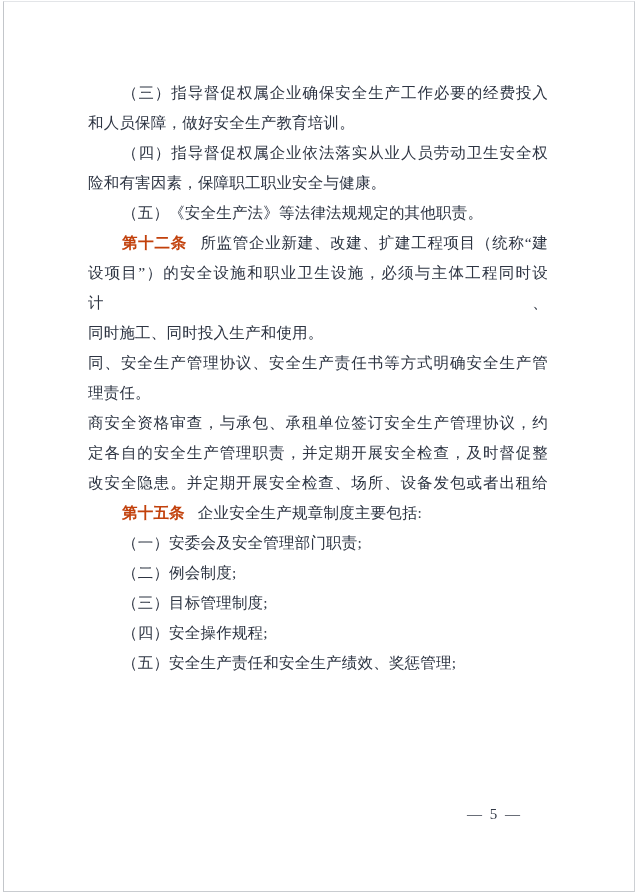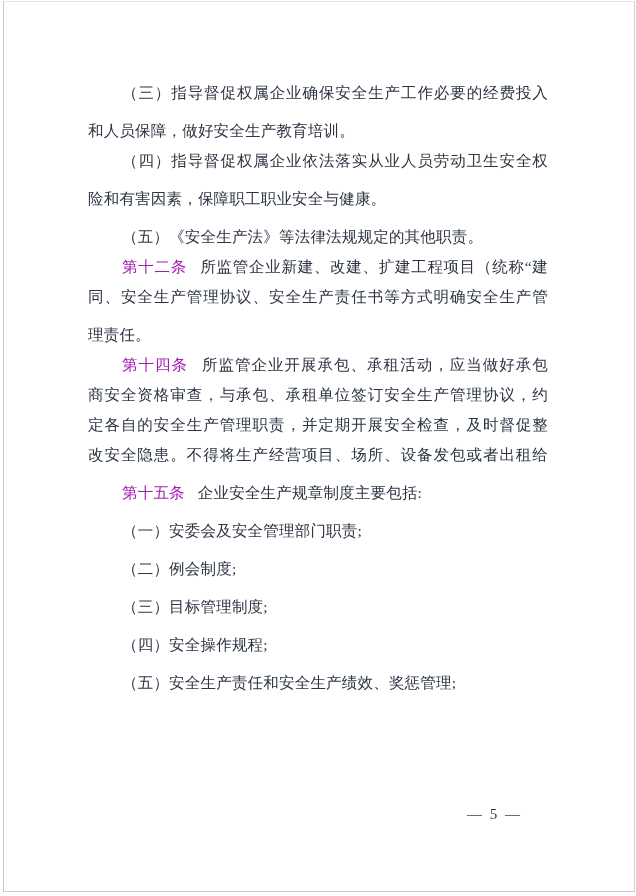--- a/index.html
+++ b/index.html
@@ -46,25 +46,24 @@
     text-align: justify;
     text-align-last: justify;
     white-space: normal;
     letter-spacing: 0.2px;
   }
   .line.para-first {
     text-indent: 34px;
   }
   .line.para-last {
     text-align-last: left;
-    margin-top: 8px;
   }
   .lead {
-    font-weight: 400;
-    color: #a21caf;
+    font-weight: 700;
+    color: #c2410c;
   }
   .lead-gap {
     display: inline-block;
     width: 13px;
   }
   .page-num {
     position: absolute;
     top: 804px;
     right: 114px;
     font-size: 15px;
@@ -78,26 +77,27 @@
 
 <div class="page">
   <div class="page-frame"></div>
   <div class="content">
       <div class="line para-first">（三）指导督促权属企业确保安全生产工作必要的经费投入</div>
       <div class="line para-last">和人员保障，做好安全生产教育培训。</div>
       <div class="line para-first">（四）指导督促权属企业依法落实从业人员劳动卫生安全权</div>
       <div class="line para-last">险和有害因素，保障职工职业安全与健康。</div>
       <div class="line para-first para-last">（五）《安全生产法》等法律法规规定的其他职责。</div>
       <div class="line para-first"><span class="lead">第十二条</span><span class="lead-gap"></span>所监管企业新建、改建、扩建工程项目（统称“建</div>
+      <div class="line">设项目”）的安全设施和职业卫生设施，必须与主体工程同时设计、</div>
+      <div class="line para-last">同时施工、同时投入生产和使用。</div>
       <div class="line">同、安全生产管理协议、安全生产责任书等方式明确安全生产管</div>
       <div class="line para-last">理责任。</div>
-      <div class="line para-first"><span class="lead">第十四条</span><span class="lead-gap"></span>所监管企业开展承包、承租活动，应当做好承包</div>
       <div class="line">商安全资格审查，与承包、承租单位签订安全生产管理协议，约</div>
       <div class="line">定各自的安全生产管理职责，并定期开展安全检查，及时督促整</div>
-      <div class="line">改安全隐患。不得将生产经营项目、场所、设备发包或者出租给</div>
+      <div class="line">改安全隐患。并定期开展安全检查、场所、设备发包或者出租给</div>
       <div class="line para-first para-last"><span class="lead">第十五条</span><span class="lead-gap"></span>企业安全生产规章制度主要包括:</div>
       <div class="line para-first para-last">（一）安委会及安全管理部门职责;</div>
       <div class="line para-first para-last">（二）例会制度;</div>
       <div class="line para-first para-last">（三）目标管理制度;</div>
       <div class="line para-first para-last">（四）安全操作规程;</div>
       <div class="line para-first para-last">（五）安全生产责任和安全生产绩效、奖惩管理;</div>
     </div>
   <div class="page-num">— 5 —</div>
 </div>
 

